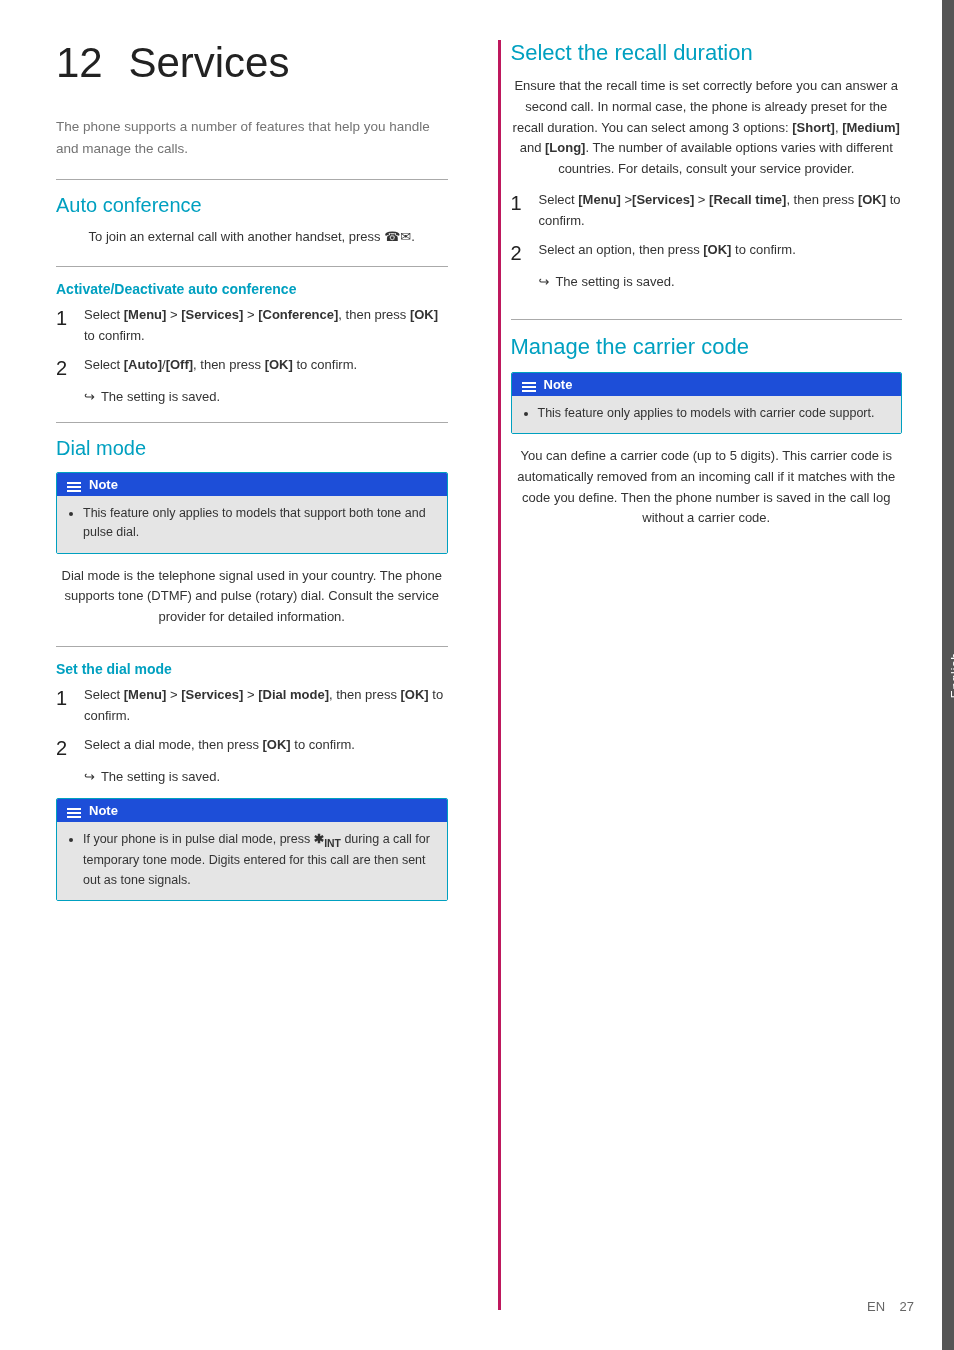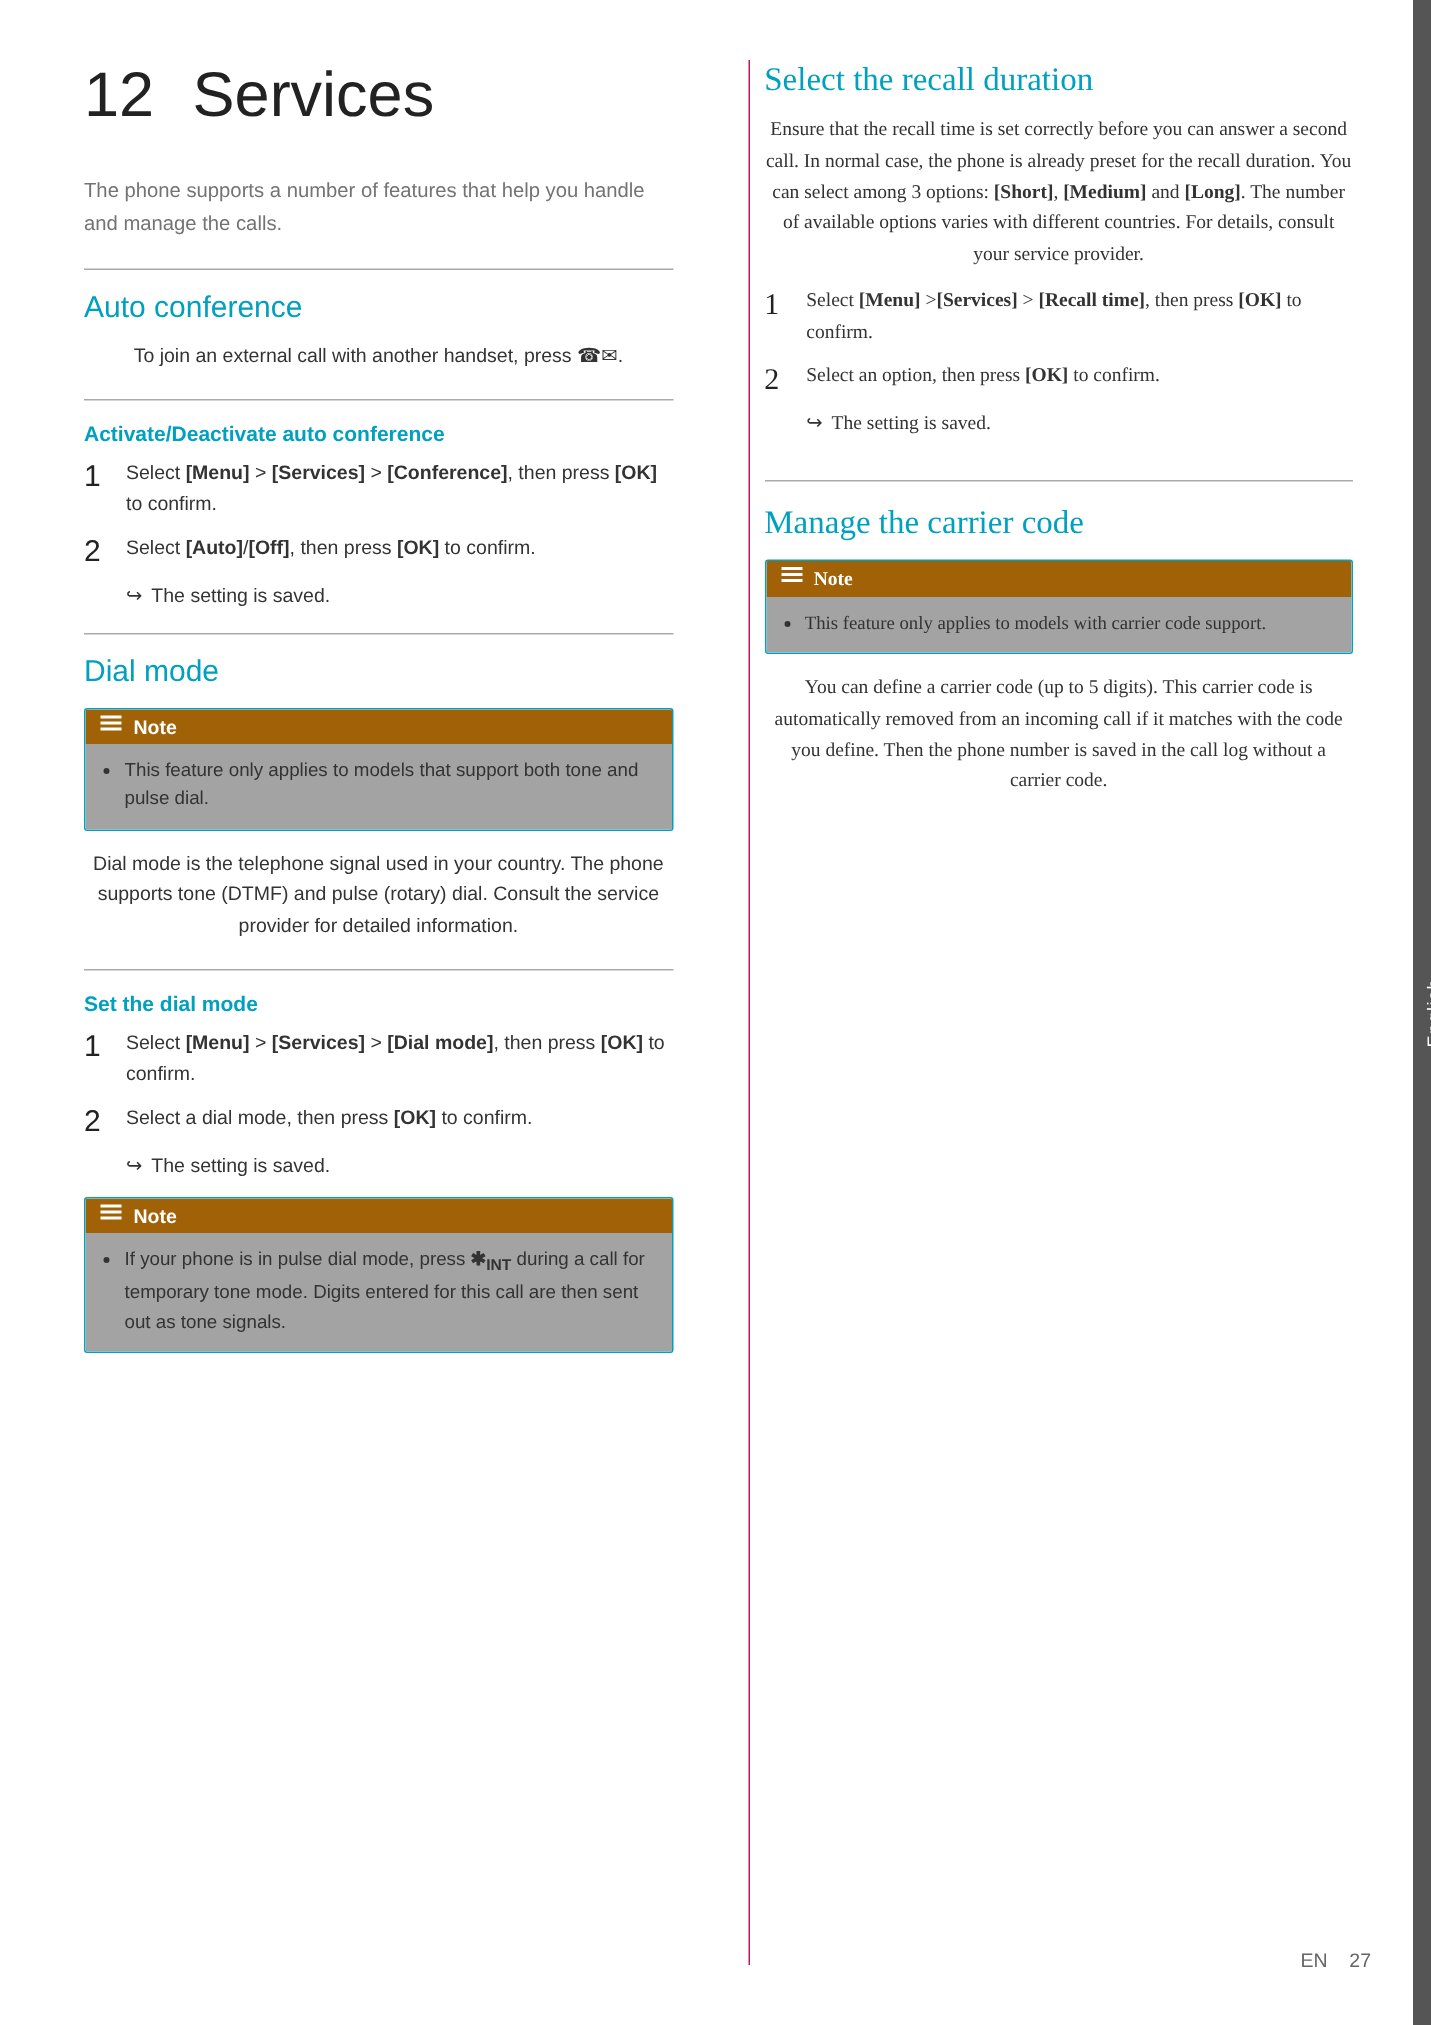--- a/index.html
+++ b/index.html
@@ -46,22 +46,21 @@
     }
 
     .left-column {
       flex: 1;
       padding-right: 20px;
     }
 
     .right-column {
       flex: 1;
       padding-left: 10px;
-      border-left: 1px solid #be185d;
-      font-family: Liberation Serif, serif;
+      border-left: 3px solid #be185d;
     }
 
     .chapter-title {
       font-size: 42px;
       font-weight: 300;
       color: #222;
       margin-bottom: 30px;
       line-height: 1.1;
     }
 
@@ -145,24 +144,24 @@
     }
 
     .note-box {
       border: 1.5px solid #00a0c0;
       border-radius: 2px;
       margin: 12px 0;
       overflow: hidden;
     }
 
     .note-header {
-      background: #a16207;
+      background: #1d4ed8;
       padding: 4px 10px;
       display: flex;
-      align-items: flex-start;
+      align-items: flex-end;
       gap: 8px;
     }
 
     .note-icon {
       display: flex;
       flex-direction: column;
       gap: 2px;
     }
 
     .note-icon span {
@@ -176,21 +175,21 @@
       color: #fff;
       font-size: 13px;
       font-weight: bold;
     }
 
     .note-body {
       padding: 8px 12px;
       font-size: 12.5px;
       color: #333;
       line-height: 1.55;
-      background: #a3a3a3;
+      background: #e5e5e5;
     }
 
     .note-body ul {
       padding-left: 14px;
     }
 
     .note-body ul li {
       margin-bottom: 2px;
     }
 

